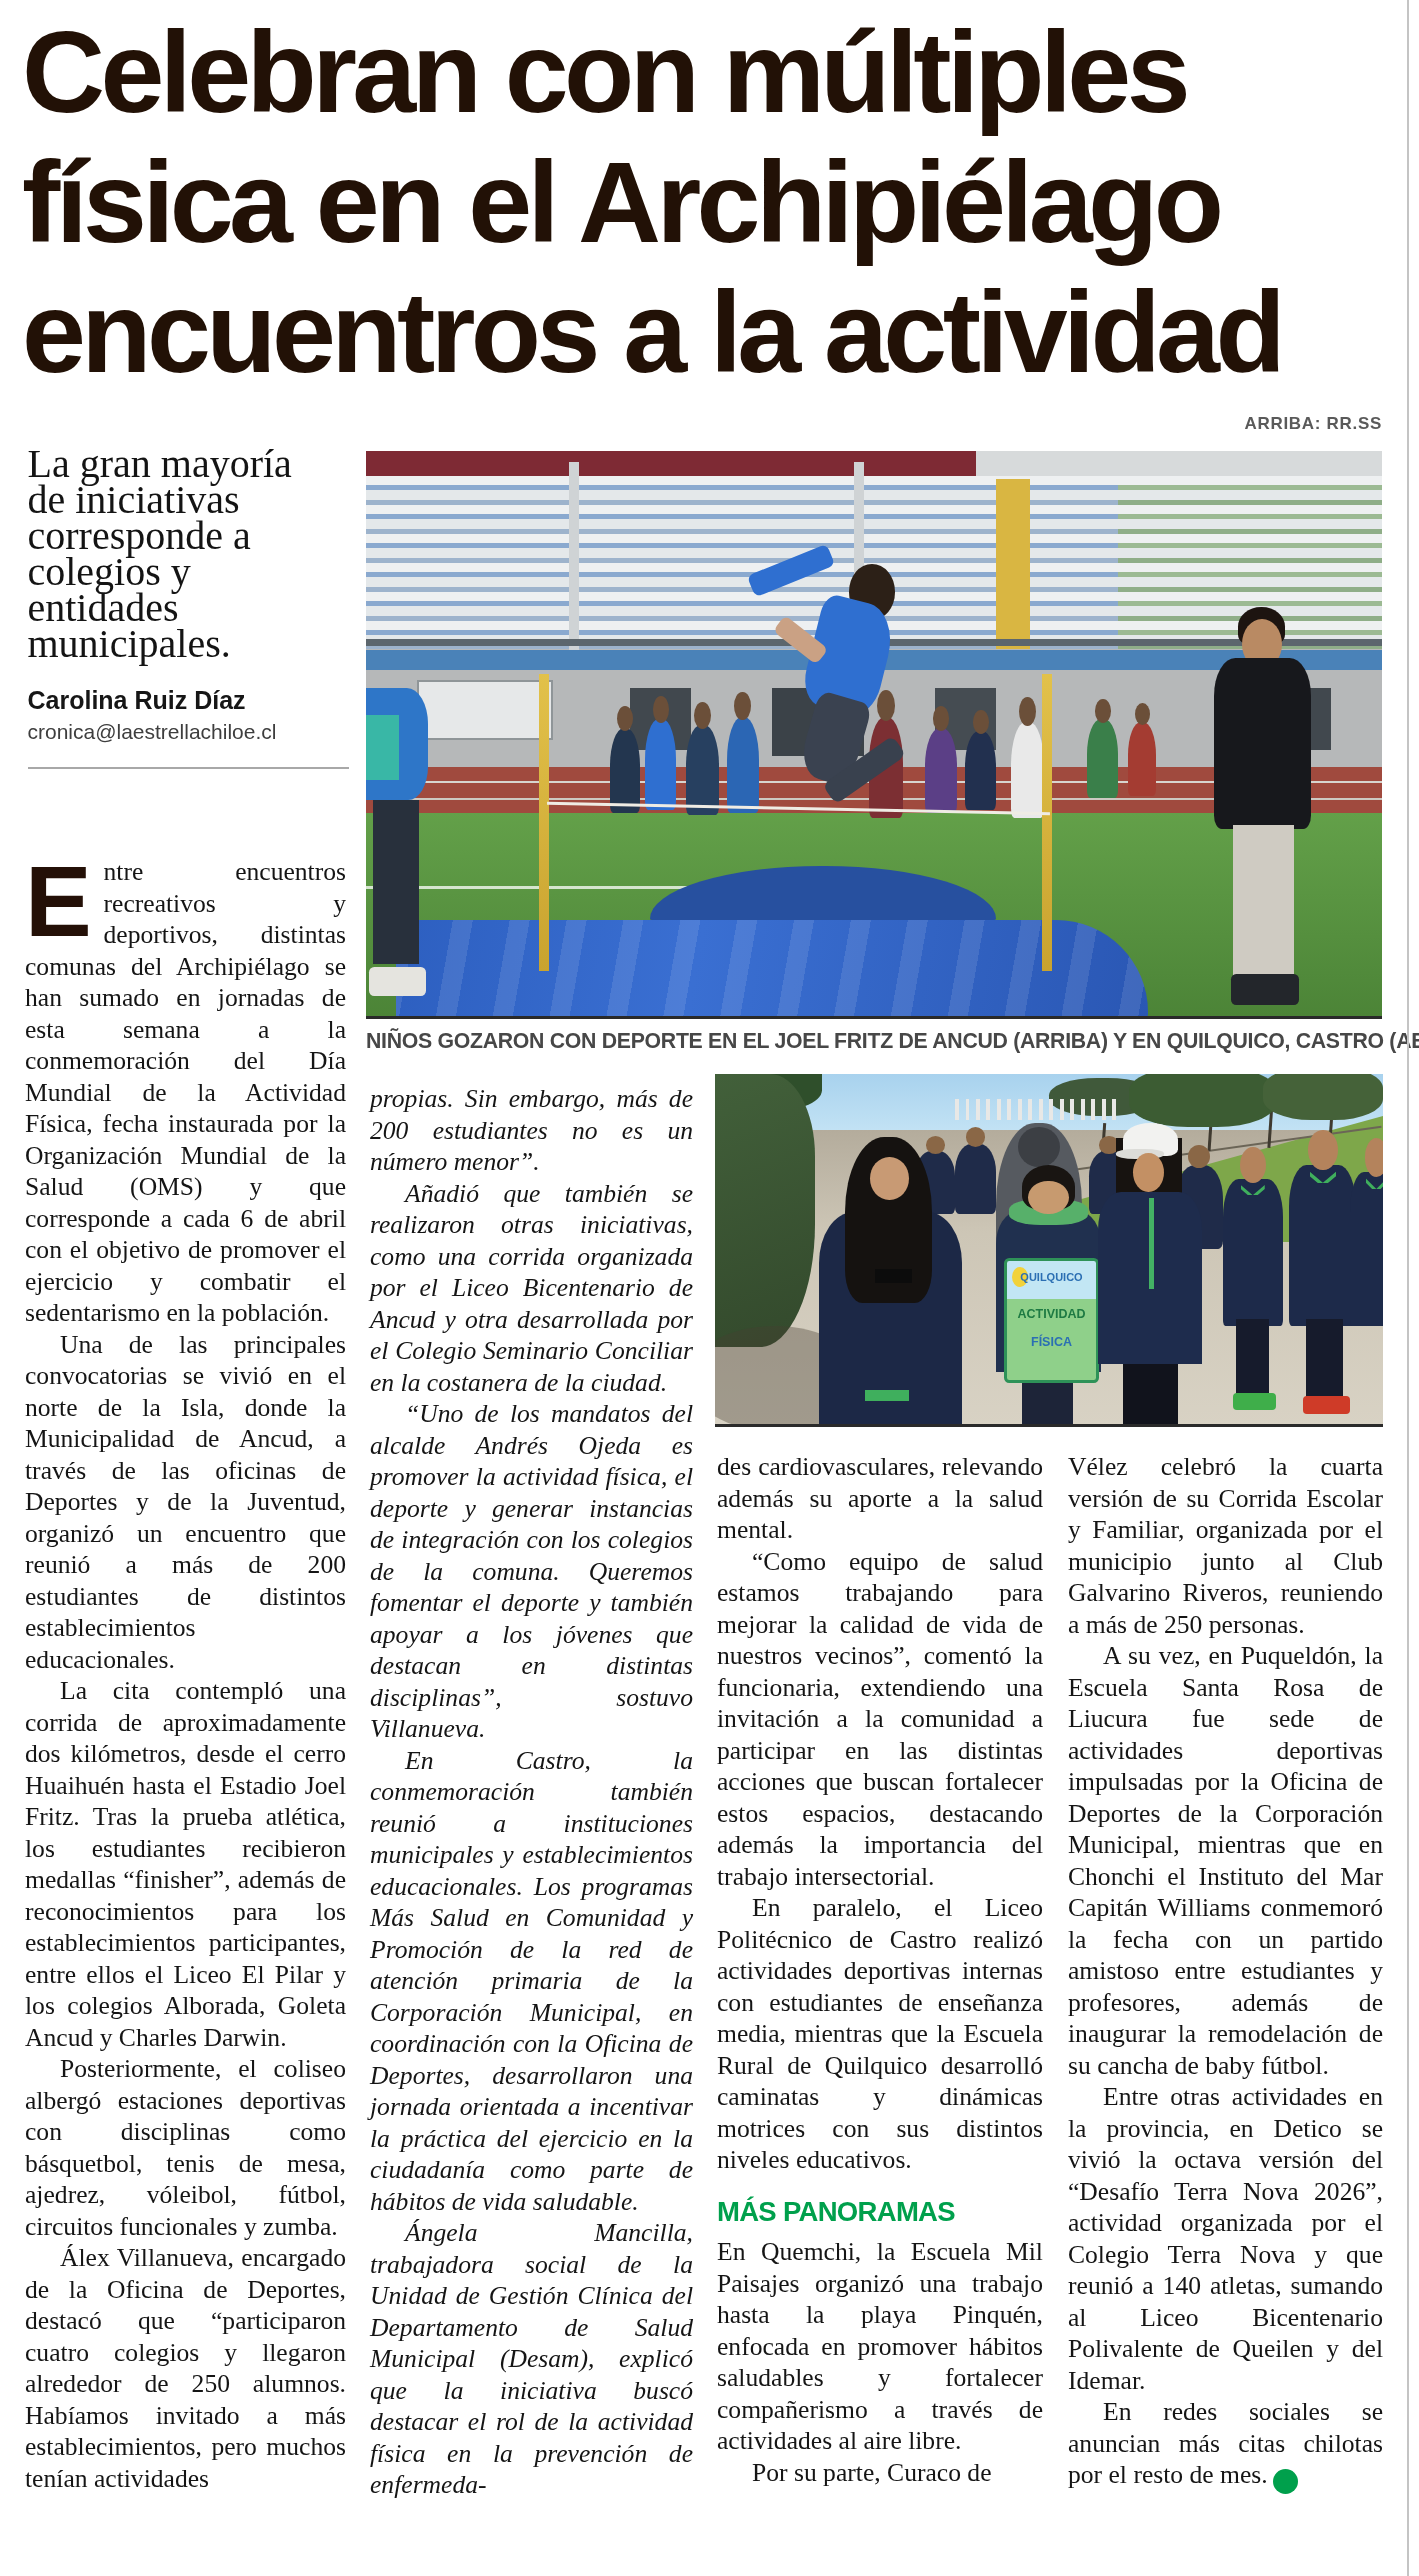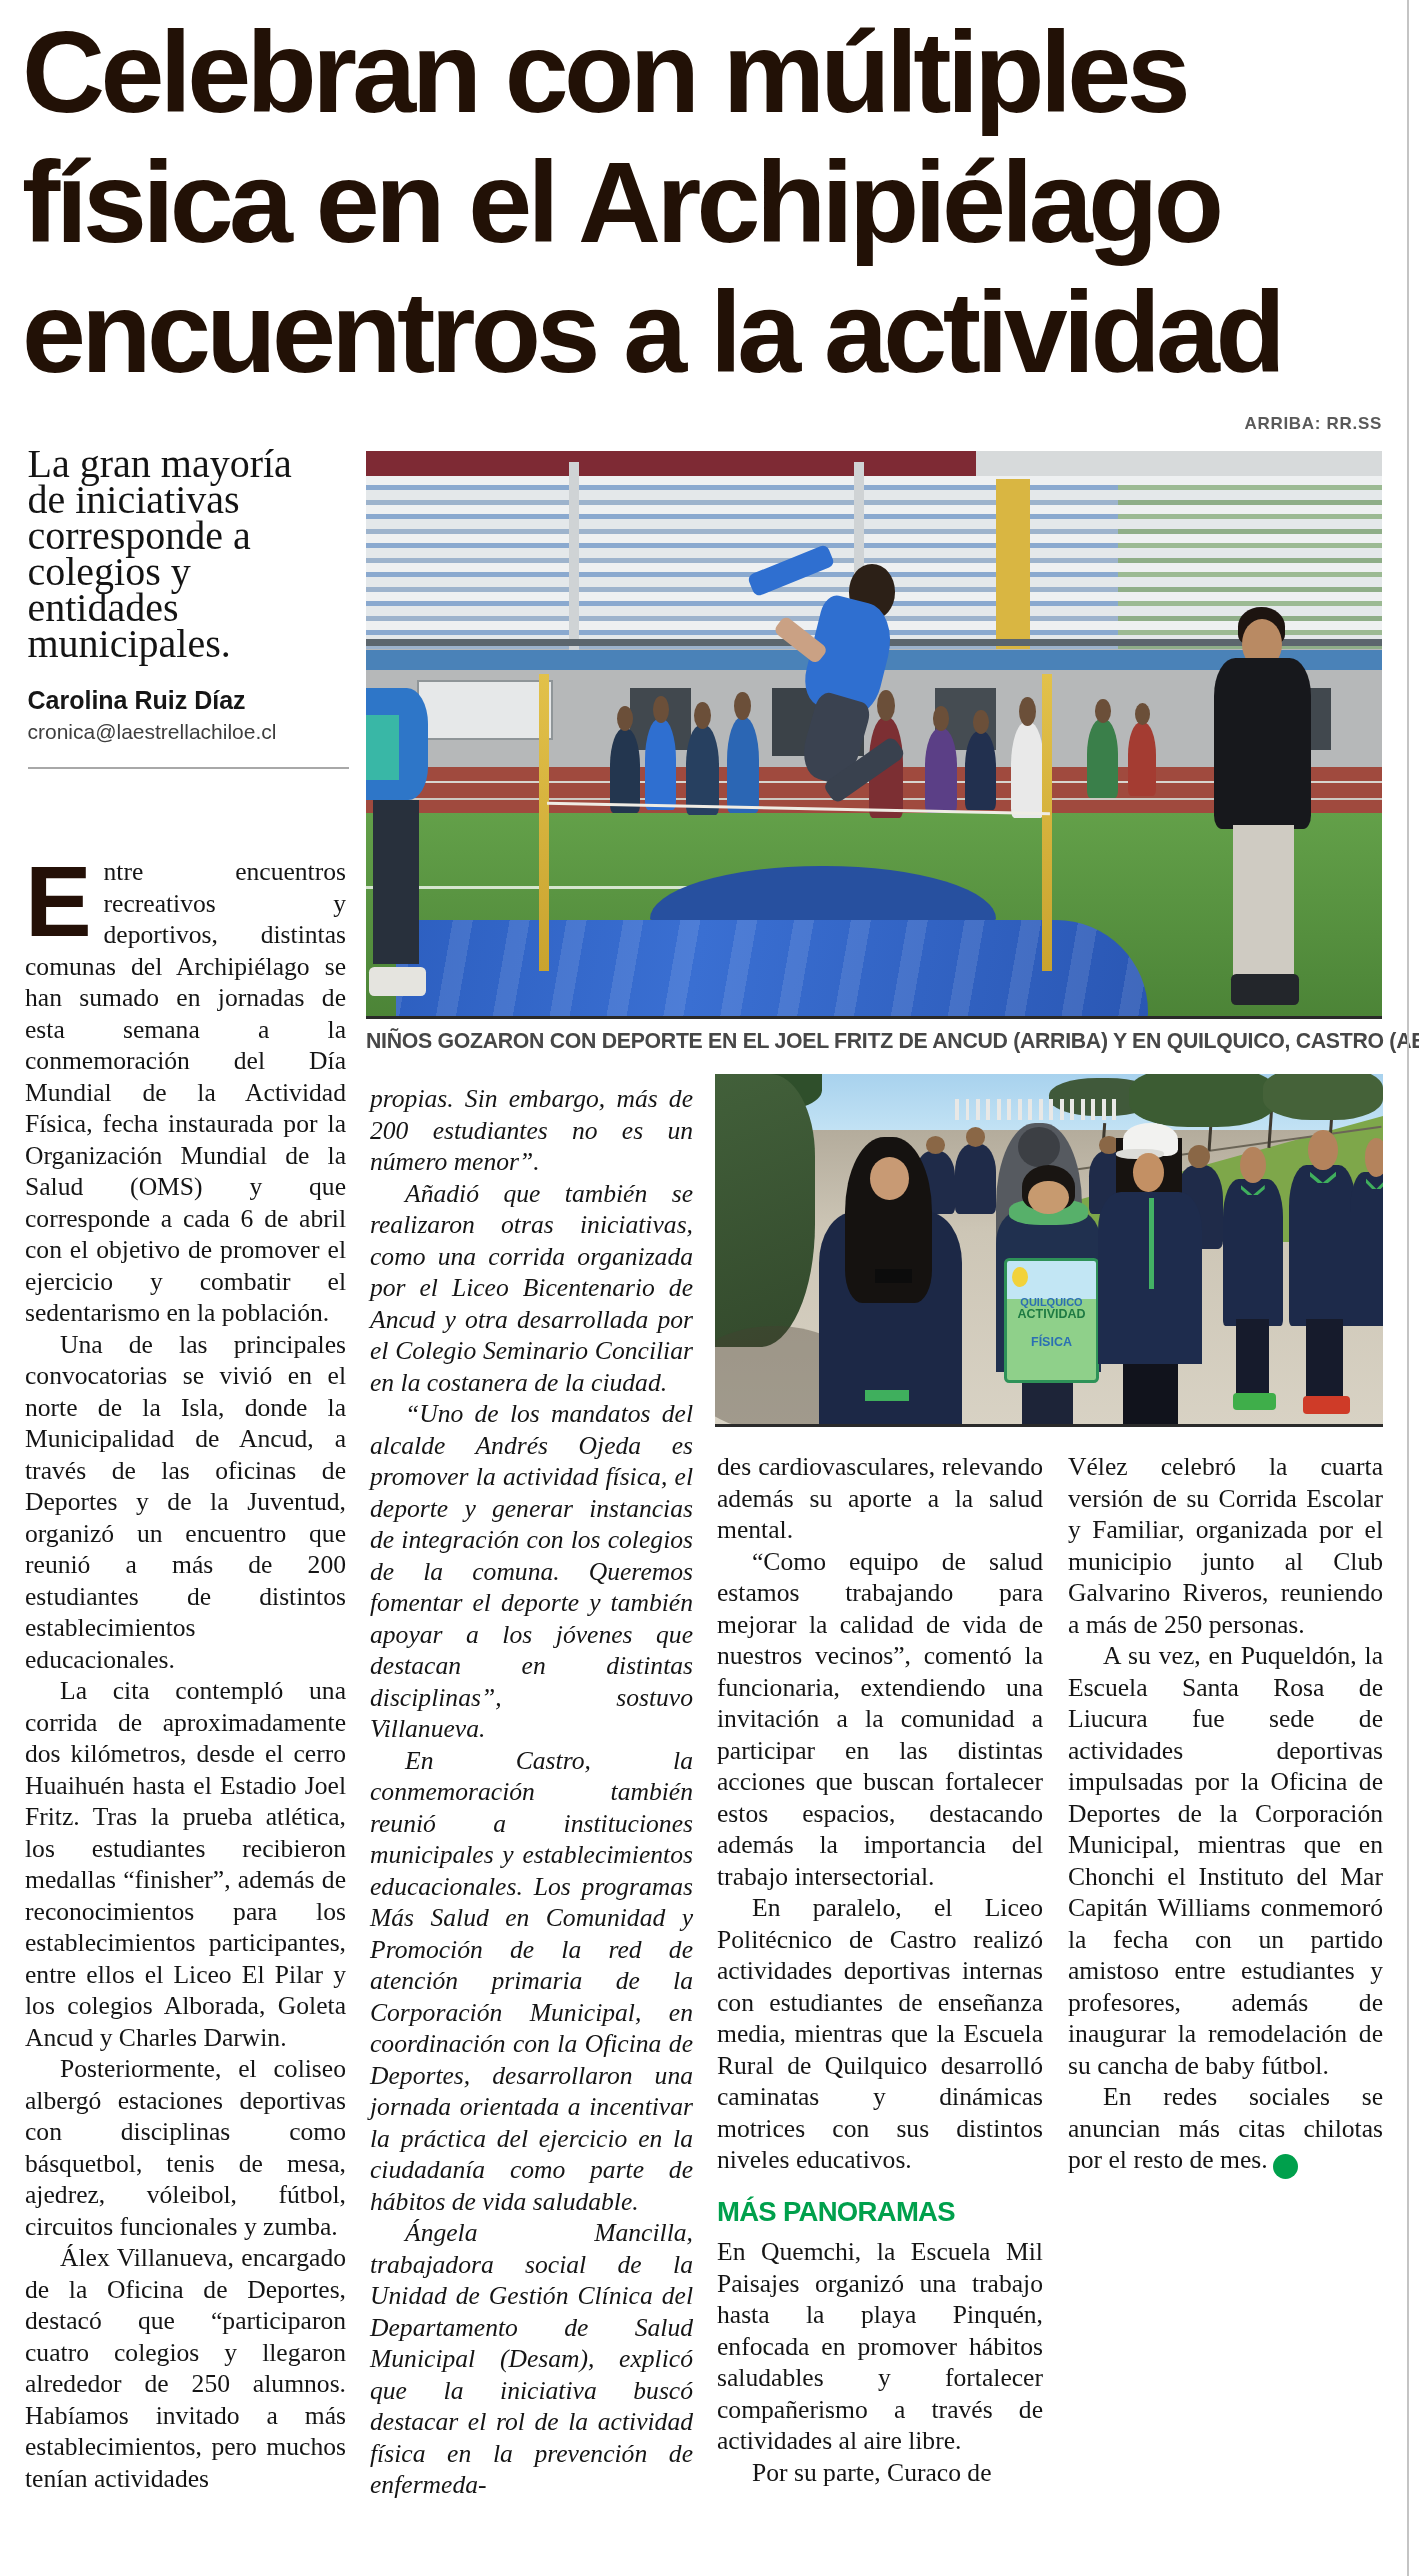--- a/index.html
+++ b/index.html
@@ -156,21 +156,21 @@
   .p2-boy2{left:41%;top:26%;width:19%;height:74%;}
   .b2-hair{left:26%;top:0;width:42%;height:17%;background:#191512;border-radius:50% 50% 30% 30%;}
   .b2-face{left:31%;top:6%;width:32%;height:13%;background:#c79a6f;border-radius:50%;}
   .b2-hood{left:16%;top:13%;width:62%;height:10%;background:#57b06a;border-radius:40%;}
   .b2-body{left:6%;top:18%;width:82%;height:62%;background:#20304f;border-radius:20% 20% 0 0;}
   .b2-legs{left:26%;top:80%;width:40%;height:20%;background:#1d2438;}
   .b2-poster{left:12%;top:36%;width:70%;height:46%;border:3.3px solid #2e9258;border-radius:5.2px;
     background:linear-gradient(180deg,#c2e6f4 0 32%,#8fd08a 32% 100%);overflow:hidden;}
   .b2-poster .sun{left:5%;top:5%;width:18%;height:17%;background:#f2d23a;border-radius:50%;}
   .b2-poster .t{position:absolute;width:100%;text-align:center;font-family:"Liberation Sans",sans-serif;font-weight:bold;}
-  .b2-poster .t1{top:8%;font-size:11px;color:#2b6fb3;margin-top:25px;}
+  .b2-poster .t1{top:8%;font-size:11px;color:#2b6fb3;}
   .b2-poster .t2{top:38%;font-size:12.5px;color:#1e7a43;}
   .b2-poster .t3{top:62%;font-size:12.5px;color:#2b6fb3;}
   .p2-girl3{left:57%;top:14%;width:17%;height:86%;}
   .g3-hair{left:18%;top:5%;width:58%;height:34%;background:#171310;border-radius:0 0 40% 40%;}
   .g3-cap{left:24%;top:0;width:48%;height:11%;background:#f2f2f0;border-radius:50% 50% 20% 20%;}
   .g3-brim{left:18%;top:8.5%;width:42%;height:3.5%;background:#dcdcd8;border-radius:40%;}
   .g3-face{left:33%;top:10%;width:27%;height:13%;background:#c39064;border-radius:50%;}
   .g3-body{left:2%;top:23%;width:92%;height:57%;background:#1e2c4d;border-radius:22% 22% 0 0;}
   .g3-zip{left:47%;top:25%;width:4%;height:30%;background:#43b264;}
   .g3-legs{left:24%;top:80%;width:48%;height:20%;background:#11131c;}
@@ -362,17 +362,18 @@
   <p class="ind">“Como equipo de salud estamos trabajando para mejorar la calidad de vida de nuestros vecinos”, comentó la funcionaria, extendiendo una invitación a la comunidad a participar en las distintas acciones que buscan fortalecer estos espacios, destacando además la importancia del trabajo intersectorial.</p>
   <p class="ind">En paralelo, el Liceo Politécnico de Castro realizó actividades deportivas internas con estudiantes de enseñanza media, mientras que la Escuela Rural de Quilquico desarrolló caminatas y dinámicas motrices con sus distintos niveles educativos.</p>
   <p class="subhead">MÁS PANORAMAS</p>
   <p>En Quemchi, la Escuela Mil Paisajes organizó una trabajo hasta la playa Pinquén, enfocada en promover hábitos saludables y fortalecer compañerismo a través de actividades al aire libre.</p>
   <p class="ind">Por su parte, Curaco de</p>
 </div>
 
 <div id="col4" class="col">
   <p>Vélez celebró la cuarta versión de su Corrida Escolar y Familiar, organizada por el municipio junto al Club Galvarino Riveros, reuniendo a más de 250 personas.</p>
   <p class="ind">A su vez, en Puqueldón, la Escuela Santa Rosa de Liucura fue sede de actividades deportivas impulsadas por la Oficina de Deportes de la Corporación Municipal, mientras que en Chonchi el Instituto del Mar Capitán Williams conmemoró la fecha con un partido amistoso entre estudiantes y profesores, además de inaugurar la remodelación de su cancha de baby fútbol.</p>
+  <p class="ind">Entre otras actividades en la provincia, en Detico se vivió la octava versión del “Desafío Terra Nova 2026”, actividad organizada por el Colegio Terra Nova y que reunió a 140 atletas, sumando al Liceo Bicentenario Polivalente de Queilen y del Idemar.</p>
   <p class="ind"><span>En redes sociales se anuncian más citas chilotas por el resto de mes.</span><span class="endmark">★</span></p>
 </div>
 
 <div id="page-edge"></div>
 
 
 </body></html>

